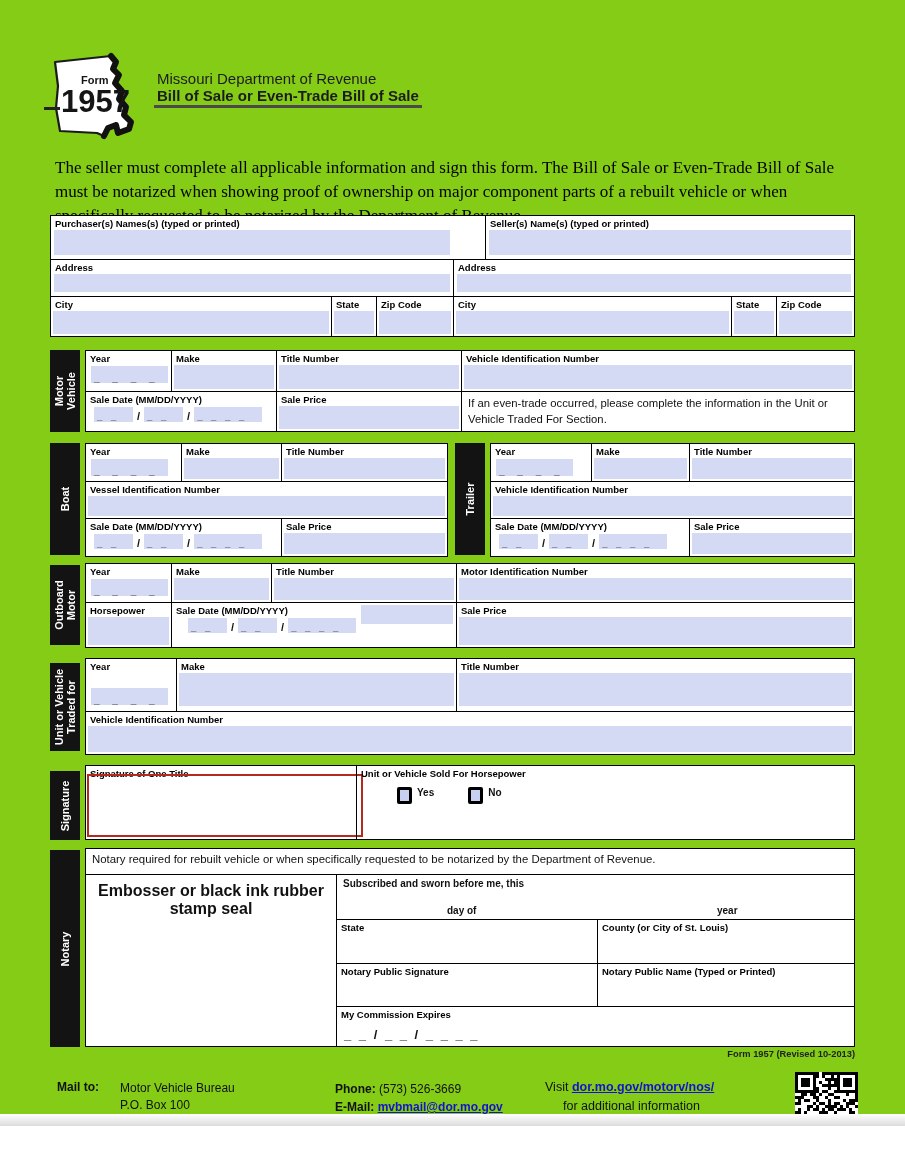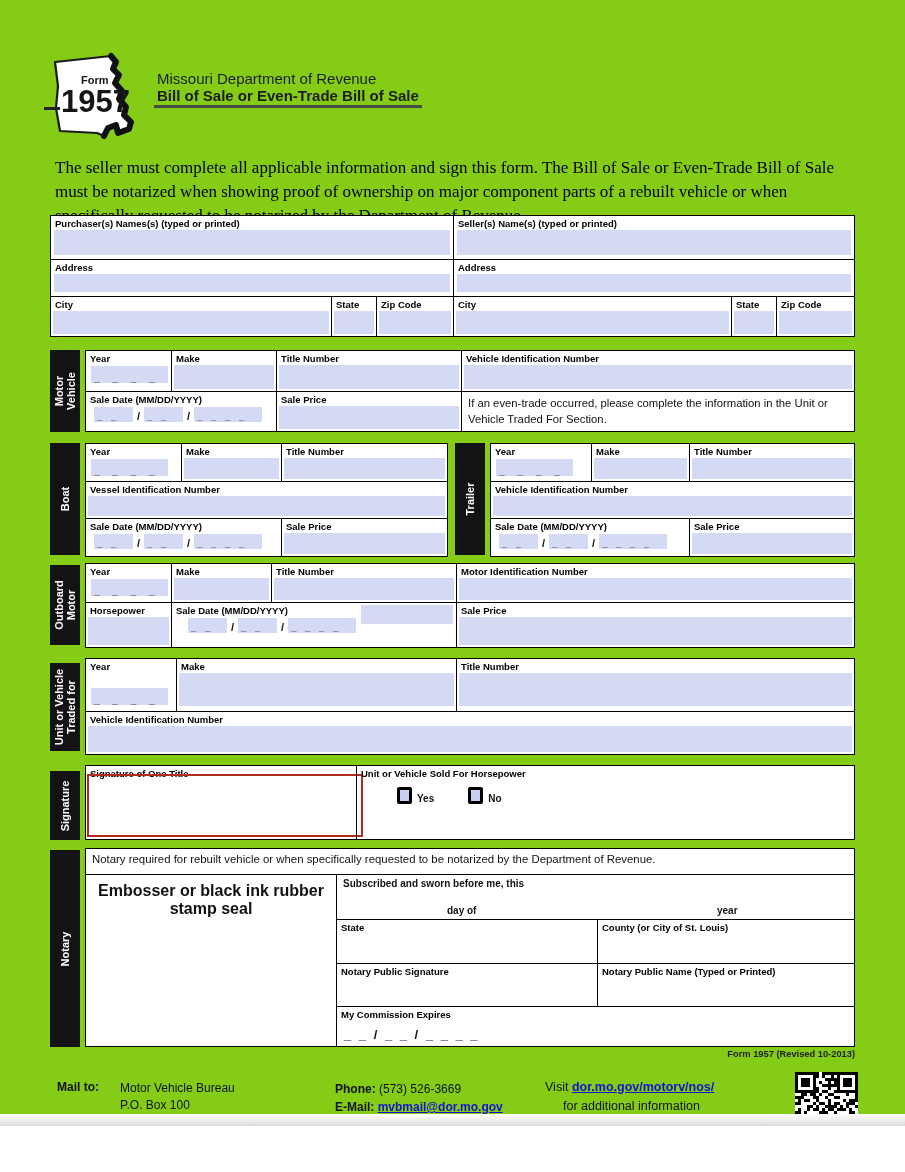--- a/index.html
+++ b/index.html
@@ -43,21 +43,21 @@
 
   
   .sbar{position:absolute;background:#131313;width:30px;}
   .vtext{position:absolute;left:50%;top:50%;transform:translate(-50%,-50%) rotate(-90deg);
          color:#fff;font-weight:bold;font-size:11px;line-height:1.12;text-align:center;white-space:nowrap;}
 
   
   .statement{font-size:11.4px;padding:5px 6px 0 6px;}
   .sigred{position:absolute;border:2px solid var(--red);}
   .cbrow{display:flex;align-items:center;gap:26px;margin:8px 0 0 32px;}
-  .cbitem{display:flex;align-items:flex-end;font-size:10px;font-weight:bold;padding-left:8px;}
+  .cbitem{display:flex;align-items:flex-start;font-size:10px;font-weight:bold;padding-left:8px;}
   .cb{display:inline-block;width:9px;height:11px;background:#c7d0f1;border:3px solid #000;border-radius:2px;margin-right:5px;}
 
   
   .sealbl{font-size:16px;font-weight:bold;text-align:center;padding-top:7px;}
   .swornlbl{font-size:10px;font-weight:bold;padding:3px 0 0 6px;}
   .dayof{position:absolute;left:110px;bottom:3px;font-size:10px;font-weight:bold;}
   .yearlbl{position:absolute;left:380px;bottom:3px;font-size:10px;font-weight:bold;}
   .commblanks{font-size:13px;font-weight:bold;letter-spacing:2px;margin:auto 0 4px 7px;color:#111;}
 
   .revision{position:absolute;right:50px;top:1049px;font-size:9.3px;font-weight:bold;color:#222;}
@@ -88,21 +88,21 @@
     <div class="form-num">1957</div>
   </div>
   <div class="dash"></div>
   <div class="agency">Missouri Department of Revenue</div>
   <div class="formtitle">Bill of Sale or Even-Trade Bill of Sale</div>
   <div class="titlebar"></div>
 
   <div class="instructions">The seller must complete all applicable information and sign this form.  The Bill of Sale or Even-Trade Bill of Sale must be notarized when showing proof of ownership on major component parts of a rebuilt vehicle or when specifically requested to be notarized by the Department of Revenue.</div>
 
   <div class="tbl" style="left:50px;top:215px;width:805px;height:122px;">
-    <div class="trow" style="height:43px;">
+    <div class="trow" style="height:43px;gap:32px;">
       <div class="tcell" style="width:402px;">
         <div class="lbl">Purchaser(s) Names(s) (typed or printed)</div>
         <div class="fill"></div>
       </div>
       <div class="tcell grow">
         <div class="lbl">Seller(s) Name(s) (typed or printed)</div>
         <div class="fill"></div>
       </div>
     </div>
     <div class="trow" style="height:37px;">

